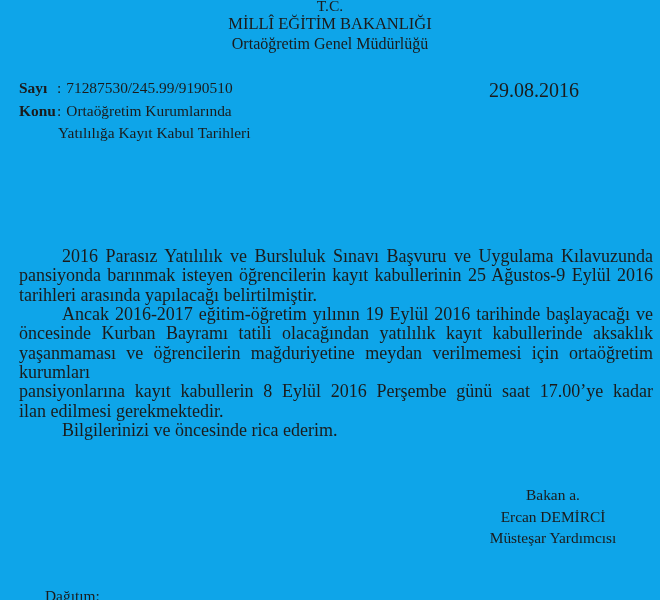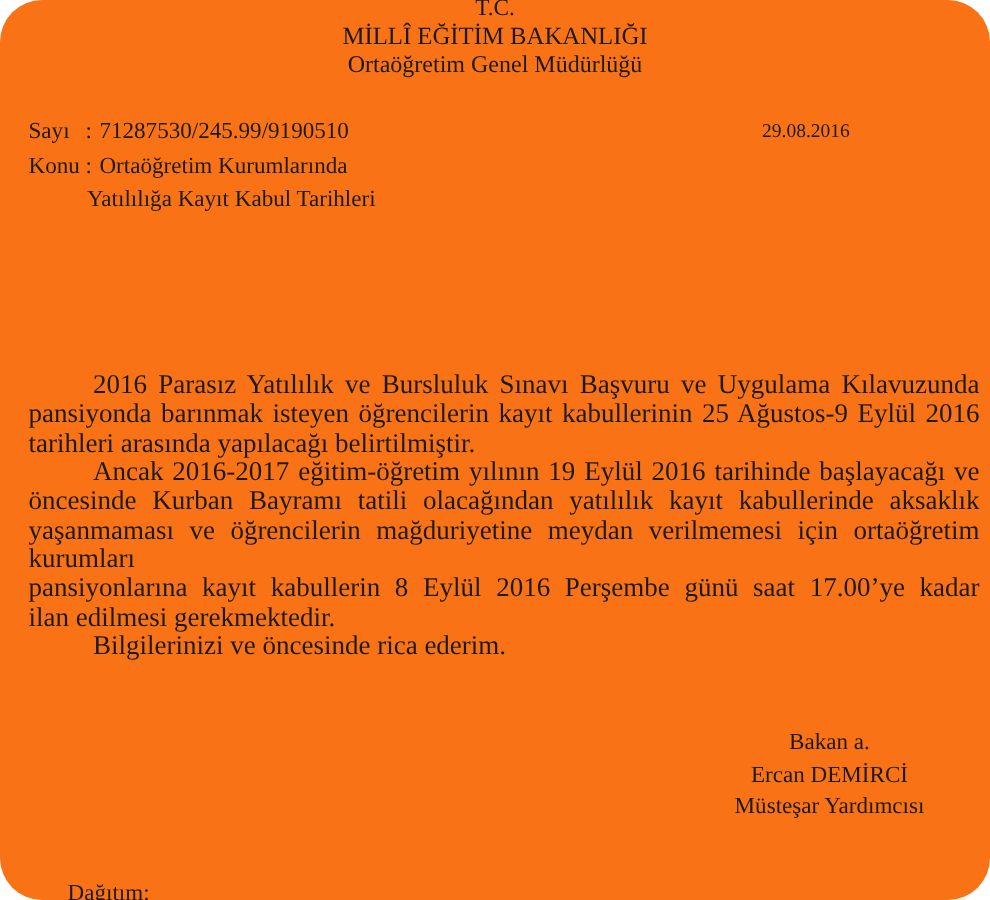--- a/index.html
+++ b/index.html
@@ -1,45 +1,44 @@
 <!DOCTYPE html>
 <html><head>
 <meta charset="utf-8">
 <style>
   html, body { margin: 0; padding: 0; background: #ffffff; }
   .page {
     position: relative;
     width: 660px;
     height: 600px;
-    background: #f97316;
+    background: #0ea5e9;
     overflow: hidden;
     font-family: "Liberation Serif", serif;
     color: #1b1b1b;
-    border-radius: 28px;
   }
   .abs { position: absolute; }
 
   
   .center-line { left: 0; width: 660px; text-align: center; white-space: nowrap; }
   .hdr-tc   { top: -3px;  font-size: 15.5px; }
   .hdr-min  { top: 14px;  font-size: 16.5px; }
   .hdr-dept { top: 35px;  font-size: 16px; }
 
   
   .meta {
     left: 19px; top: 77px;
     font-size: 15.4px;
     line-height: 22.6px;
     white-space: nowrap;
   }
-  .lbl { display: inline-block; width: 38px; }
+  .lbl { display: inline-block; width: 38px; font-weight: bold; }
   .val { margin-left: 5px; }
   .meta-indent { padding-left: 39px; text-align: right; }
 
-  .date-line { left: 508px; top: 79px; font-size: 13px; white-space: nowrap; }
+  .date-line { left: 489px; top: 79px; font-size: 20px; white-space: nowrap; }
 
   
   .body-text {
     left: 19px; top: 247px; width: 634px;
     font-size: 18px;
     line-height: 19.35px;
   }
   .bl { text-align: justify; text-align-last: justify; }
   .bl.lastline { text-align: left; text-align-last: left; }
   .ind { text-indent: 43px; }

